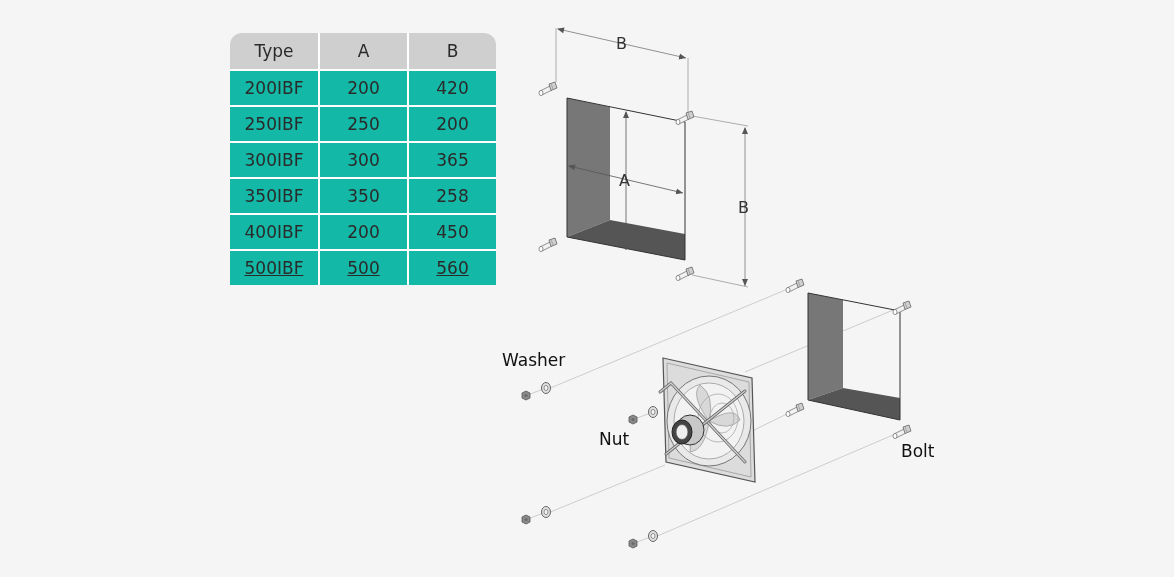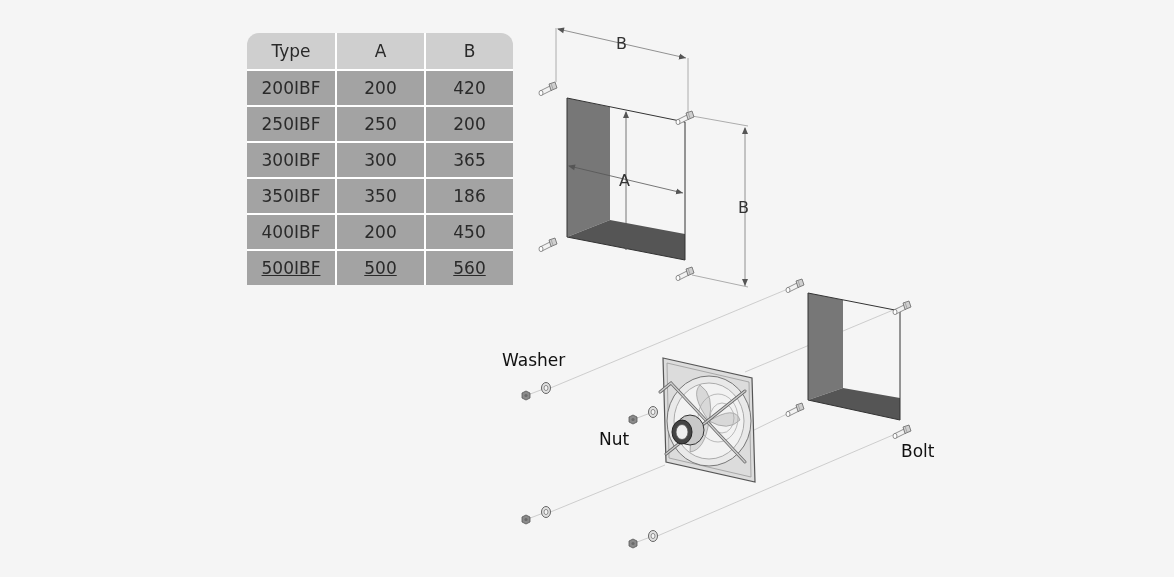--- a/index.html
+++ b/index.html
@@ -3,36 +3,36 @@
 <meta charset="utf-8">
 <style>
   html, body { margin:0; padding:0; }
   body {
     width:1174px; height:577px; overflow:hidden;
     background:#f5f5f5;
     font-family:"DejaVu Sans", "Liberation Sans", sans-serif;
     position:relative;
   }
   .spec-table {
-    position:absolute; left:247px; top:33px;
+    position:absolute; left:230px; top:33px;
     border-collapse:separate; border-spacing:0;
     font-size:17px; color:#2a2a2a;
   }
   .spec-table th, .spec-table td {
     text-align:center; padding:0;
     border-right:2px solid #ffffff;
     border-bottom:2px solid #ffffff;
   }
   .spec-table th:last-child, .spec-table td:last-child { border-right:none; }
   .spec-table th {
     background:#cfcfcf; font-weight:normal; height:36px;
   }
   .spec-table th:first-child { border-top-left-radius:12px; }
   .spec-table th:last-child { border-top-right-radius:12px; }
-  .spec-table td { background:#a3a3a3; height:34px; }
+  .spec-table td { background:#14b8a6; height:34px; }
   .spec-table tr:last-child td { border-bottom:none;text-decoration:underline; }
   .col-type { width:88px; }
   .col-a { width:87px; }
   .col-b { width:87px; }
   #diagram { position:absolute; left:0; top:0; }
   .dim-text { font-family:"DejaVu Sans", sans-serif; font-size:16px; fill:#333; }
   .part-label { font-family:"DejaVu Sans", sans-serif; font-size:17px; fill:#111; }
 </style>
 </head>
 <body>
@@ -57,21 +57,21 @@
       <td>200</td>
     </tr>
     <tr>
       <td>300IBF</td>
       <td>300</td>
       <td>365</td>
     </tr>
     <tr>
       <td>350IBF</td>
       <td>350</td>
-      <td>186</td>
+      <td>258</td>
     </tr>
     <tr>
       <td>400IBF</td>
       <td>200</td>
       <td>450</td>
     </tr>
     <tr>
       <td>500IBF</td>
       <td>500</td>
       <td>560</td>

